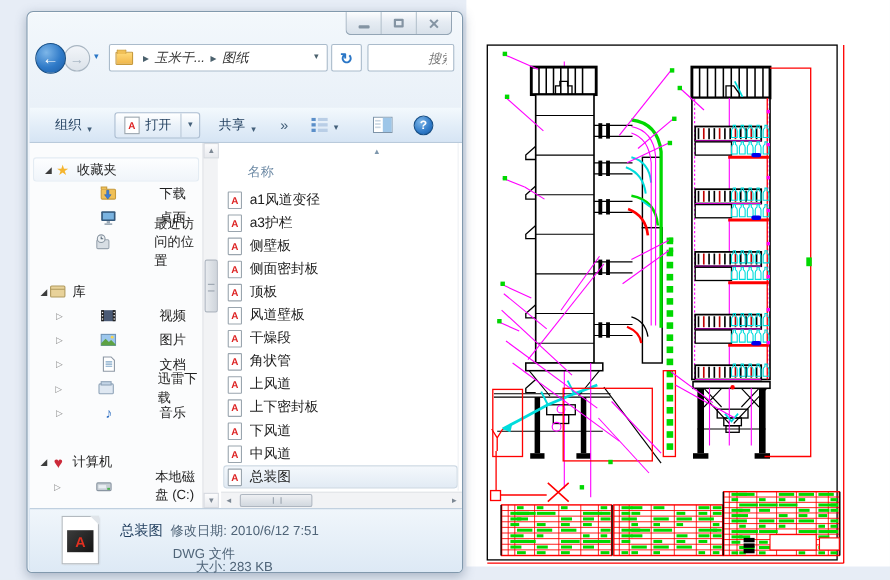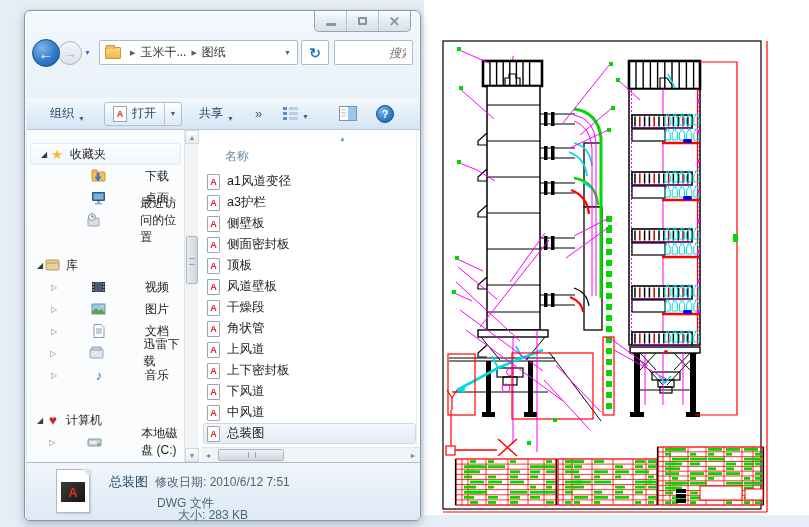--- a/index.html
+++ b/index.html
@@ -36,21 +36,21 @@
   .fwd { left:33px; top:6px; width:24px; height:24px;
     background:linear-gradient(#f2f5f9,#dce3ea); border:1px solid #a9b6c2; color:#aab8c5; font-size:13px; z-index:1; }
   .addr-drop { position:absolute; left:59px; top:14px; font-size:7px; color:#2a76c6; }
   .breadcrumb { position:absolute; left:74px; top:5px; width:199px; height:25px; background:#fff;
     border:1px solid #aabbcb; border-radius:2px; display:flex; align-items:center; font-size:12px; color:#333; }
   .crumb-folder { width:16px; height:12px; margin:0 4px 0 5px; position:relative;
     background:linear-gradient(#ffd978,#f0b74b); border:1px solid #c79a3c; border-radius:1px; }
   .crumb-folder:before { content:""; position:absolute; left:0; top:-3px; width:7px; height:3px;
     background:#f0c057; border:1px solid #c79a3c; border-bottom:none; border-radius:1px 1px 0 0; }
   .crumb-sep { font-size:7px; color:#4b616d; margin:0 5px; }
-  .crumb { cursor:default; }
+  .crumb { cursor:default;font-style:italic; }
   .bc-drop { margin-left:auto; margin-right:6px; font-size:7px; color:#4b616d; }
   .refresh-btn { position:absolute; left:276px; top:5px; width:28px; height:25px; background:#fff;
     border:1px solid #aabbcb; border-radius:2px; display:flex; align-items:center; justify-content:center;
     color:#2a76c6; font-size:14px; font-weight:bold; }
   .search-box { position:absolute; left:309px; top:5px; width:79px; height:25px; background:#fff;
     border:1px solid #aabbcb; border-radius:2px; display:flex; align-items:center;padding-left:48px; }
   .search-box input { width:100%; border:none; outline:none; font-style:italic; color:#8a98a6;
     font-size:12px; padding:0 6px; font-family:"Liberation Sans",sans-serif; background:transparent; }
 
   

